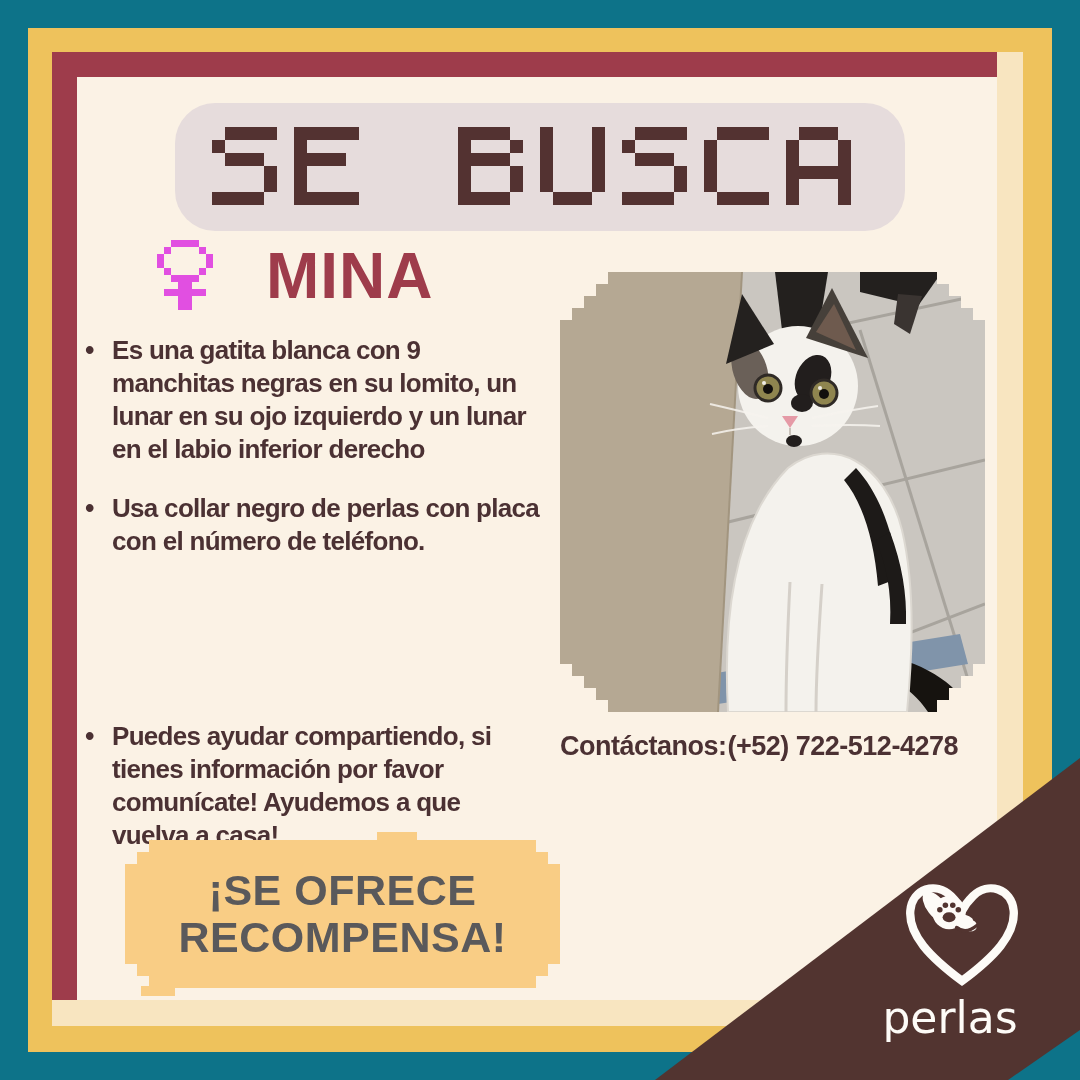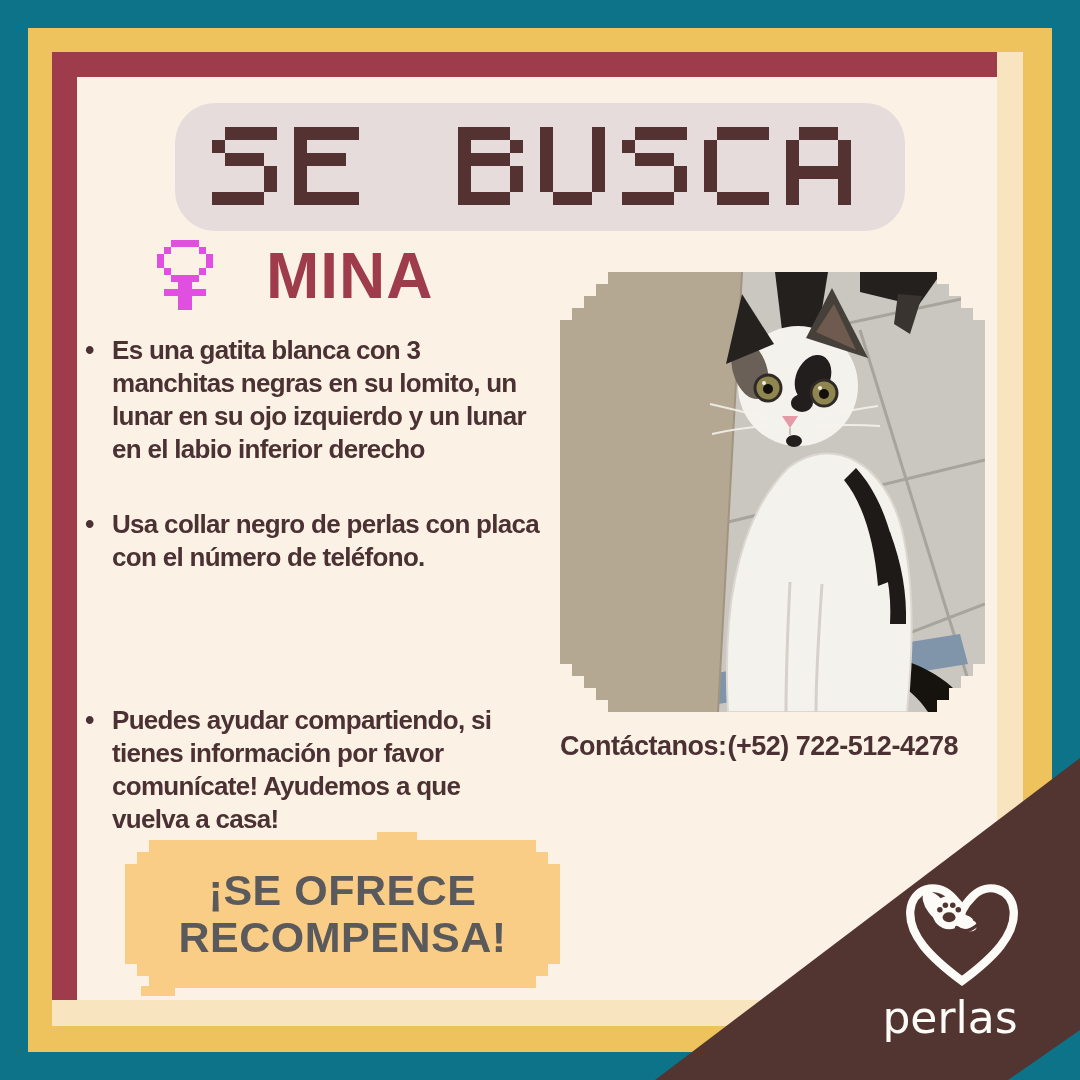--- a/index.html
+++ b/index.html
@@ -17,21 +17,21 @@
   #title-pixels{left:212px;top:127px;width:660px;height:78px;}
   .px{position:absolute;}
   
   #female-pixels{left:157px;top:240px;width:56px;height:70px;}
   
   .pet-name{left:266px;top:244px;font-size:64px;font-weight:bold;letter-spacing:1px;color:var(--maroon);line-height:1;}
   
   .bullet{left:112px;width:470px;font-size:26px;font-weight:bold;letter-spacing:-0.7px;
           line-height:33px;color:var(--body_text);white-space:pre-line;}
   .bullet::before{content:"\2022";position:absolute;left:-27px;top:0px;font-size:27px;}
-  .b1{top:334px;} .b2{top:508px;} .b3{top:564px;} .b4{top:704px;}
+  .b1{top:334px;} .b2{top:492px;} .b3{top:564px;} .b4{top:720px;}
   
   .photo{left:560px;top:272px;width:425px;height:440px;background:var(--floor);}
   .photo svg{display:block;width:100%;height:100%;}
   
   .contact{left:560px;top:731px;width:440px;font-size:27px;font-weight:bold;letter-spacing:-0.5px;
            color:var(--body_text);white-space:nowrap;}
   .contact .lbl{margin-right:1px;}
   
   .reward{left:125px;top:840px;width:435px;height:148px;background:var(--reward_bg);
           display:flex;align-items:center;justify-content:center;text-align:center;
@@ -194,21 +194,21 @@
       <div class="px" style="left: 28px; top: 49px; width: 7px; height: 7px; background: rgb(225, 79, 225);"></div>
       <div class="px" style="left: 35px; top: 49px; width: 7px; height: 7px; background: rgb(225, 79, 225);"></div>
       <div class="px" style="left: 42px; top: 49px; width: 7px; height: 7px; background: rgb(225, 79, 225);"></div>
       <div class="px" style="left: 21px; top: 56px; width: 7px; height: 7px; background: rgb(225, 79, 225);"></div>
       <div class="px" style="left: 28px; top: 56px; width: 7px; height: 7px; background: rgb(225, 79, 225);"></div>
       <div class="px" style="left: 21px; top: 63px; width: 7px; height: 7px; background: rgb(225, 79, 225);"></div>
       <div class="px" style="left: 28px; top: 63px; width: 7px; height: 7px; background: rgb(225, 79, 225);"></div>
     </div>
   <div class="abs pet-name">MINA</div>
 
-  <div class="abs bullet b1">Es una gatita blanca con 3
+  <div class="abs bullet b1">Es una gatita blanca con 9
 manchitas negras en su lomito, un
 lunar en su ojo izquierdo y un lunar
 en el labio inferior derecho</div>
   <div class="abs bullet b2">Usa collar negro de perlas con placa
 con el número de teléfono.</div>
   <div class="abs bullet b4">Puedes ayudar compartiendo, si
 tienes información por favor
 comunícate! Ayudemos a que
 vuelva a casa!</div>
 

